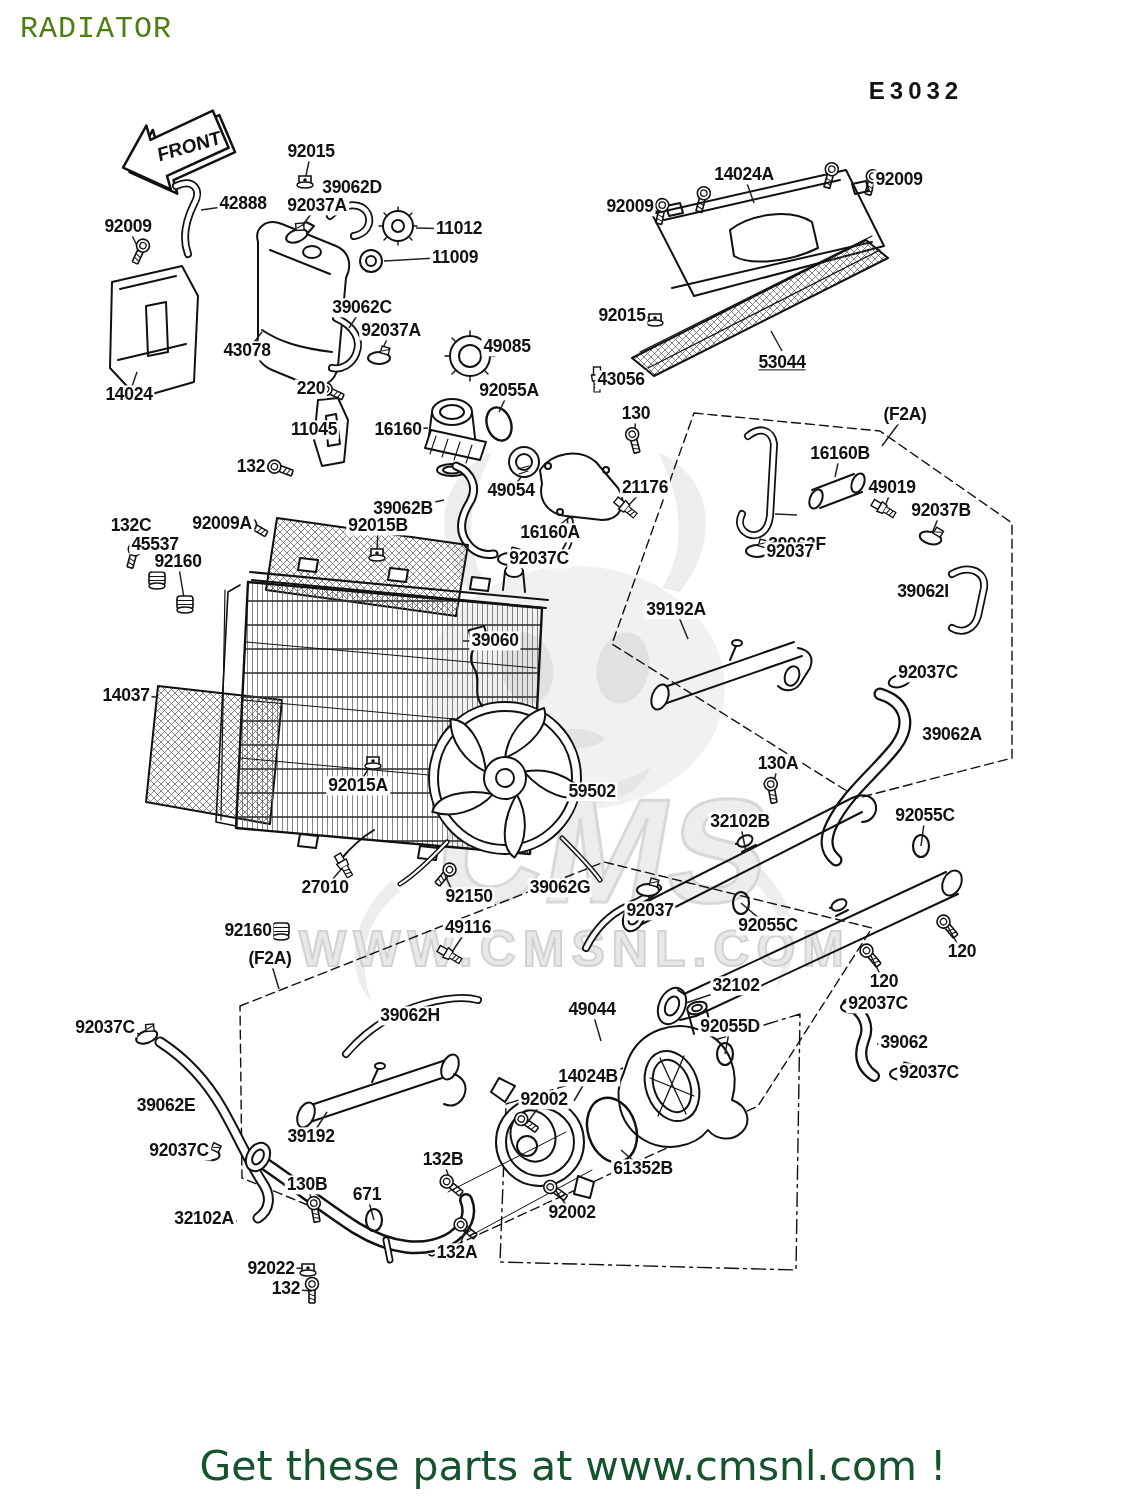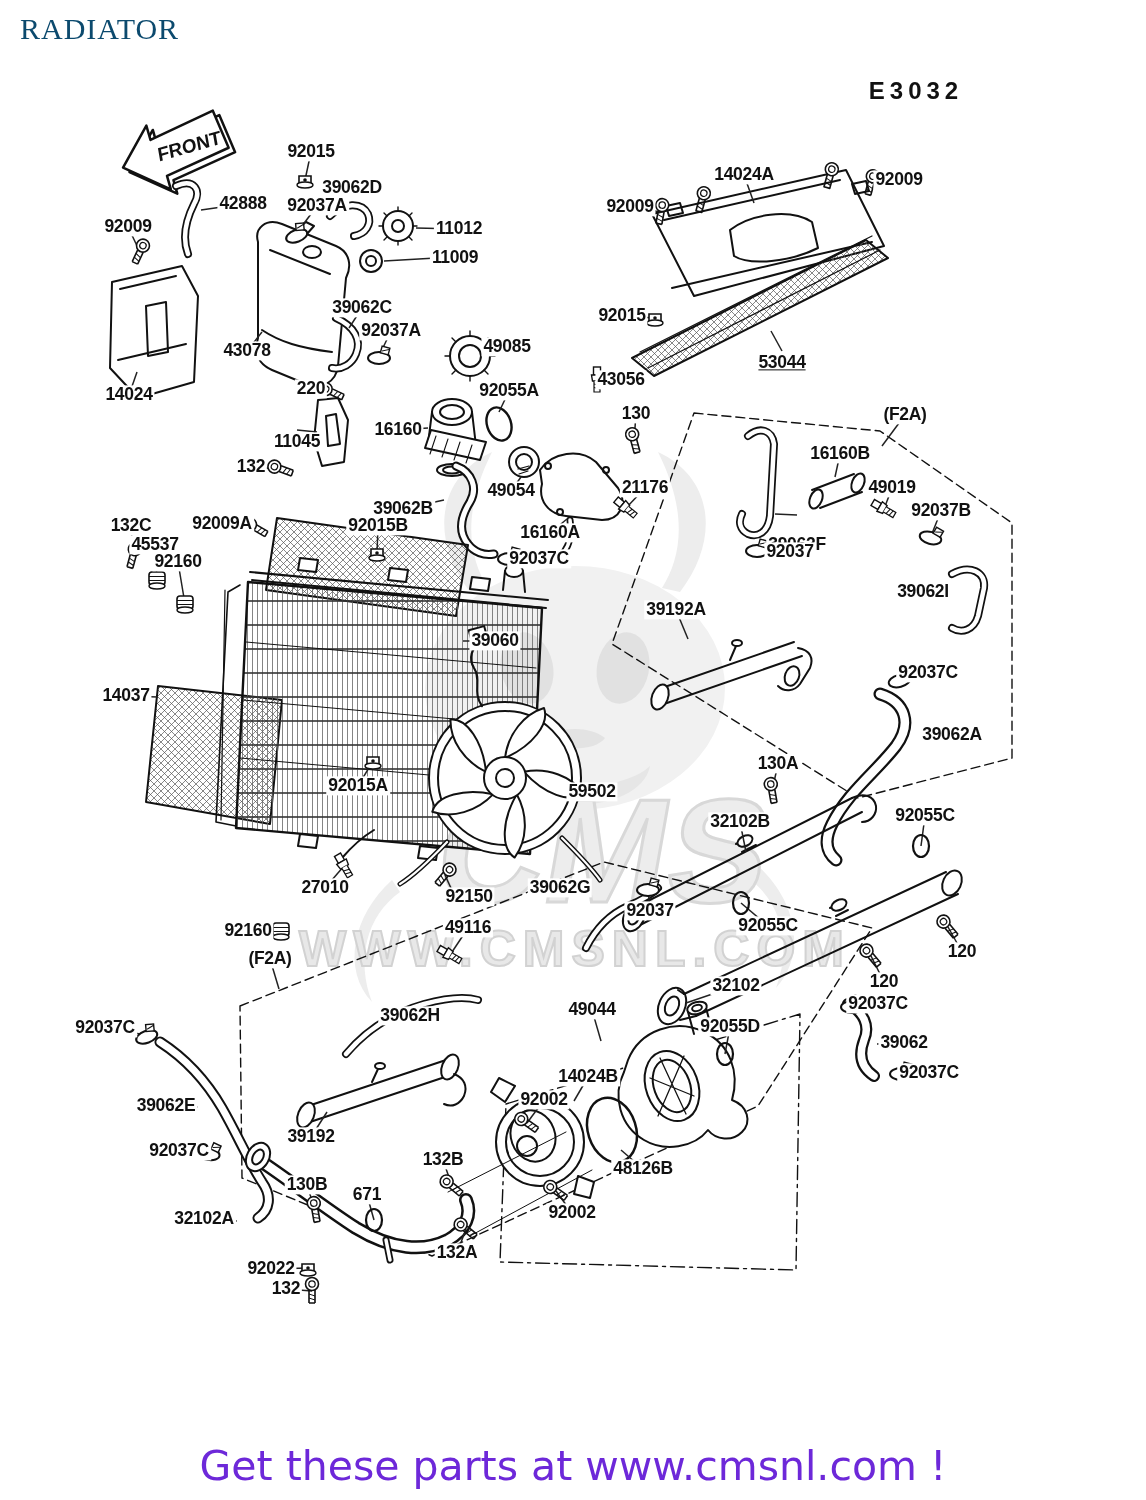--- a/index.html
+++ b/index.html
@@ -1,22 +1,22 @@
 <!DOCTYPE html>
 <html><head>
 <meta charset="utf-8">
 <style>
   html,body{margin:0;padding:0;background:#fff}
   #stage{position:relative;width:1146px;height:1500px;background:#fff;overflow:hidden;
          font-family:"Liberation Sans",sans-serif}
   #art{position:absolute;left:0;top:0}
   #page-title{position:absolute;left:20px;top:12px;font-size:30px;letter-spacing:1px;
-              color:#0c4a6e;font-family:Liberation Serif, serif}
+              color:#4d7c0f;font-family:Liberation Mono, monospace}
   #footer-text{position:absolute;left:573px;top:1442px;transform:translateX(-50%);
-               font-size:41px;color:#6d28d9;white-space:nowrap;
+               font-size:41px;color:#14532d;white-space:nowrap;
                font-family:"DejaVu Sans",sans-serif}
   #label-layer{position:absolute;left:0;top:0;width:100%;height:100%}
   .plabel{position:absolute;transform:translate(-50%,-50%);font-weight:bold;font-size:17.5px;
           letter-spacing:-0.3px;color:#111;background:#fff;padding:0 2px;line-height:1.1;
           white-space:nowrap;font-family:"Liberation Sans",sans-serif}
   .plabel.code{font-size:24px;letter-spacing:5px;background:transparent;font-weight:bold}
 </style>
 </head>
 <body>
 
@@ -463,21 +463,21 @@
       <div class="plabel" style="left: 459px; top: 229px;">11012</div>
       <div class="plabel" style="left: 128px; top: 227px;">92009</div>
       <div class="plabel" style="left: 436px; top: 258px; margin-left: 19px;">11009</div>
       <div class="plabel" style="left: 247px; top: 351px;">43078</div>
       <div class="plabel" style="left: 362px; top: 308px;">39062C</div>
       <div class="plabel" style="left: 391px; top: 331px;">92037A</div>
       <div class="plabel" style="left: 507px; top: 347px;">49085</div>
       <div class="plabel" style="left: 311px; top: 389px;">220</div>
       <div class="plabel" style="left: 509px; top: 391px;">92055A</div>
       <div class="plabel" style="left: 129px; top: 395px;">14024</div>
-      <div class="plabel" style="left: 297px; top: 430px; margin-top: 12px;">11045</div>
+      <div class="plabel" style="left: 314px; top: 430px;">11045</div>
       <div class="plabel" style="left: 398px; top: 430px;">16160</div>
       <div class="plabel" style="left: 251px; top: 467px;">132</div>
       <div class="plabel" style="left: 511px; top: 491px;">49054</div>
       <div class="plabel" style="left: 403px; top: 509px;">39062B</div>
       <div class="plabel" style="left: 550px; top: 533px;">16160A</div>
       <div class="plabel" style="left: 539px; top: 559px;">92037C</div>
       <div class="plabel" style="left: 131px; top: 526px;">132C</div>
       <div class="plabel" style="left: 155px; top: 545px;">45537</div>
       <div class="plabel" style="left: 178px; top: 562px;">92160</div>
       <div class="plabel" style="left: 222px; top: 524px;">92009A</div>
@@ -522,21 +522,21 @@
       <div class="plabel" style="left: 962px; top: 952px;">120</div>
       <div class="plabel" style="left: 736px; top: 986px;">32102</div>
       <div class="plabel" style="left: 884px; top: 982px;">120</div>
       <div class="plabel" style="left: 878px; top: 1004px;">92037C</div>
       <div class="plabel" style="left: 904px; top: 1043px;">39062</div>
       <div class="plabel" style="left: 929px; top: 1073px;">92037C</div>
       <div class="plabel" style="left: 592px; top: 1010px;">49044</div>
       <div class="plabel" style="left: 730px; top: 1027px;">92055D</div>
       <div class="plabel" style="left: 588px; top: 1077px;">14024B</div>
       <div class="plabel" style="left: 544px; top: 1100px;">92002</div>
-      <div class="plabel" style="left: 643px; top: 1169px;">48126B</div>
+      <div class="plabel" style="left: 643px; top: 1169px;">61352B</div>
       <div class="plabel" style="left: 572px; top: 1213px;">92002</div>
       <div class="plabel" style="left: 443px; top: 1160px;">132B</div>
       <div class="plabel" style="left: 457px; top: 1253px;">132A</div>
       <div class="plabel" style="left: 179px; top: 1151px;">92037C</div>
       <div class="plabel" style="left: 311px; top: 1137px;">39192</div>
       <div class="plabel" style="left: 307px; top: 1185px;">130B</div>
       <div class="plabel" style="left: 367px; top: 1195px;">671</div>
       <div class="plabel" style="left: 204px; top: 1219px;">32102A</div>
       <div class="plabel" style="left: 271px; top: 1269px;">92022</div>
       <div class="plabel" style="left: 286px; top: 1289px;">132</div>

